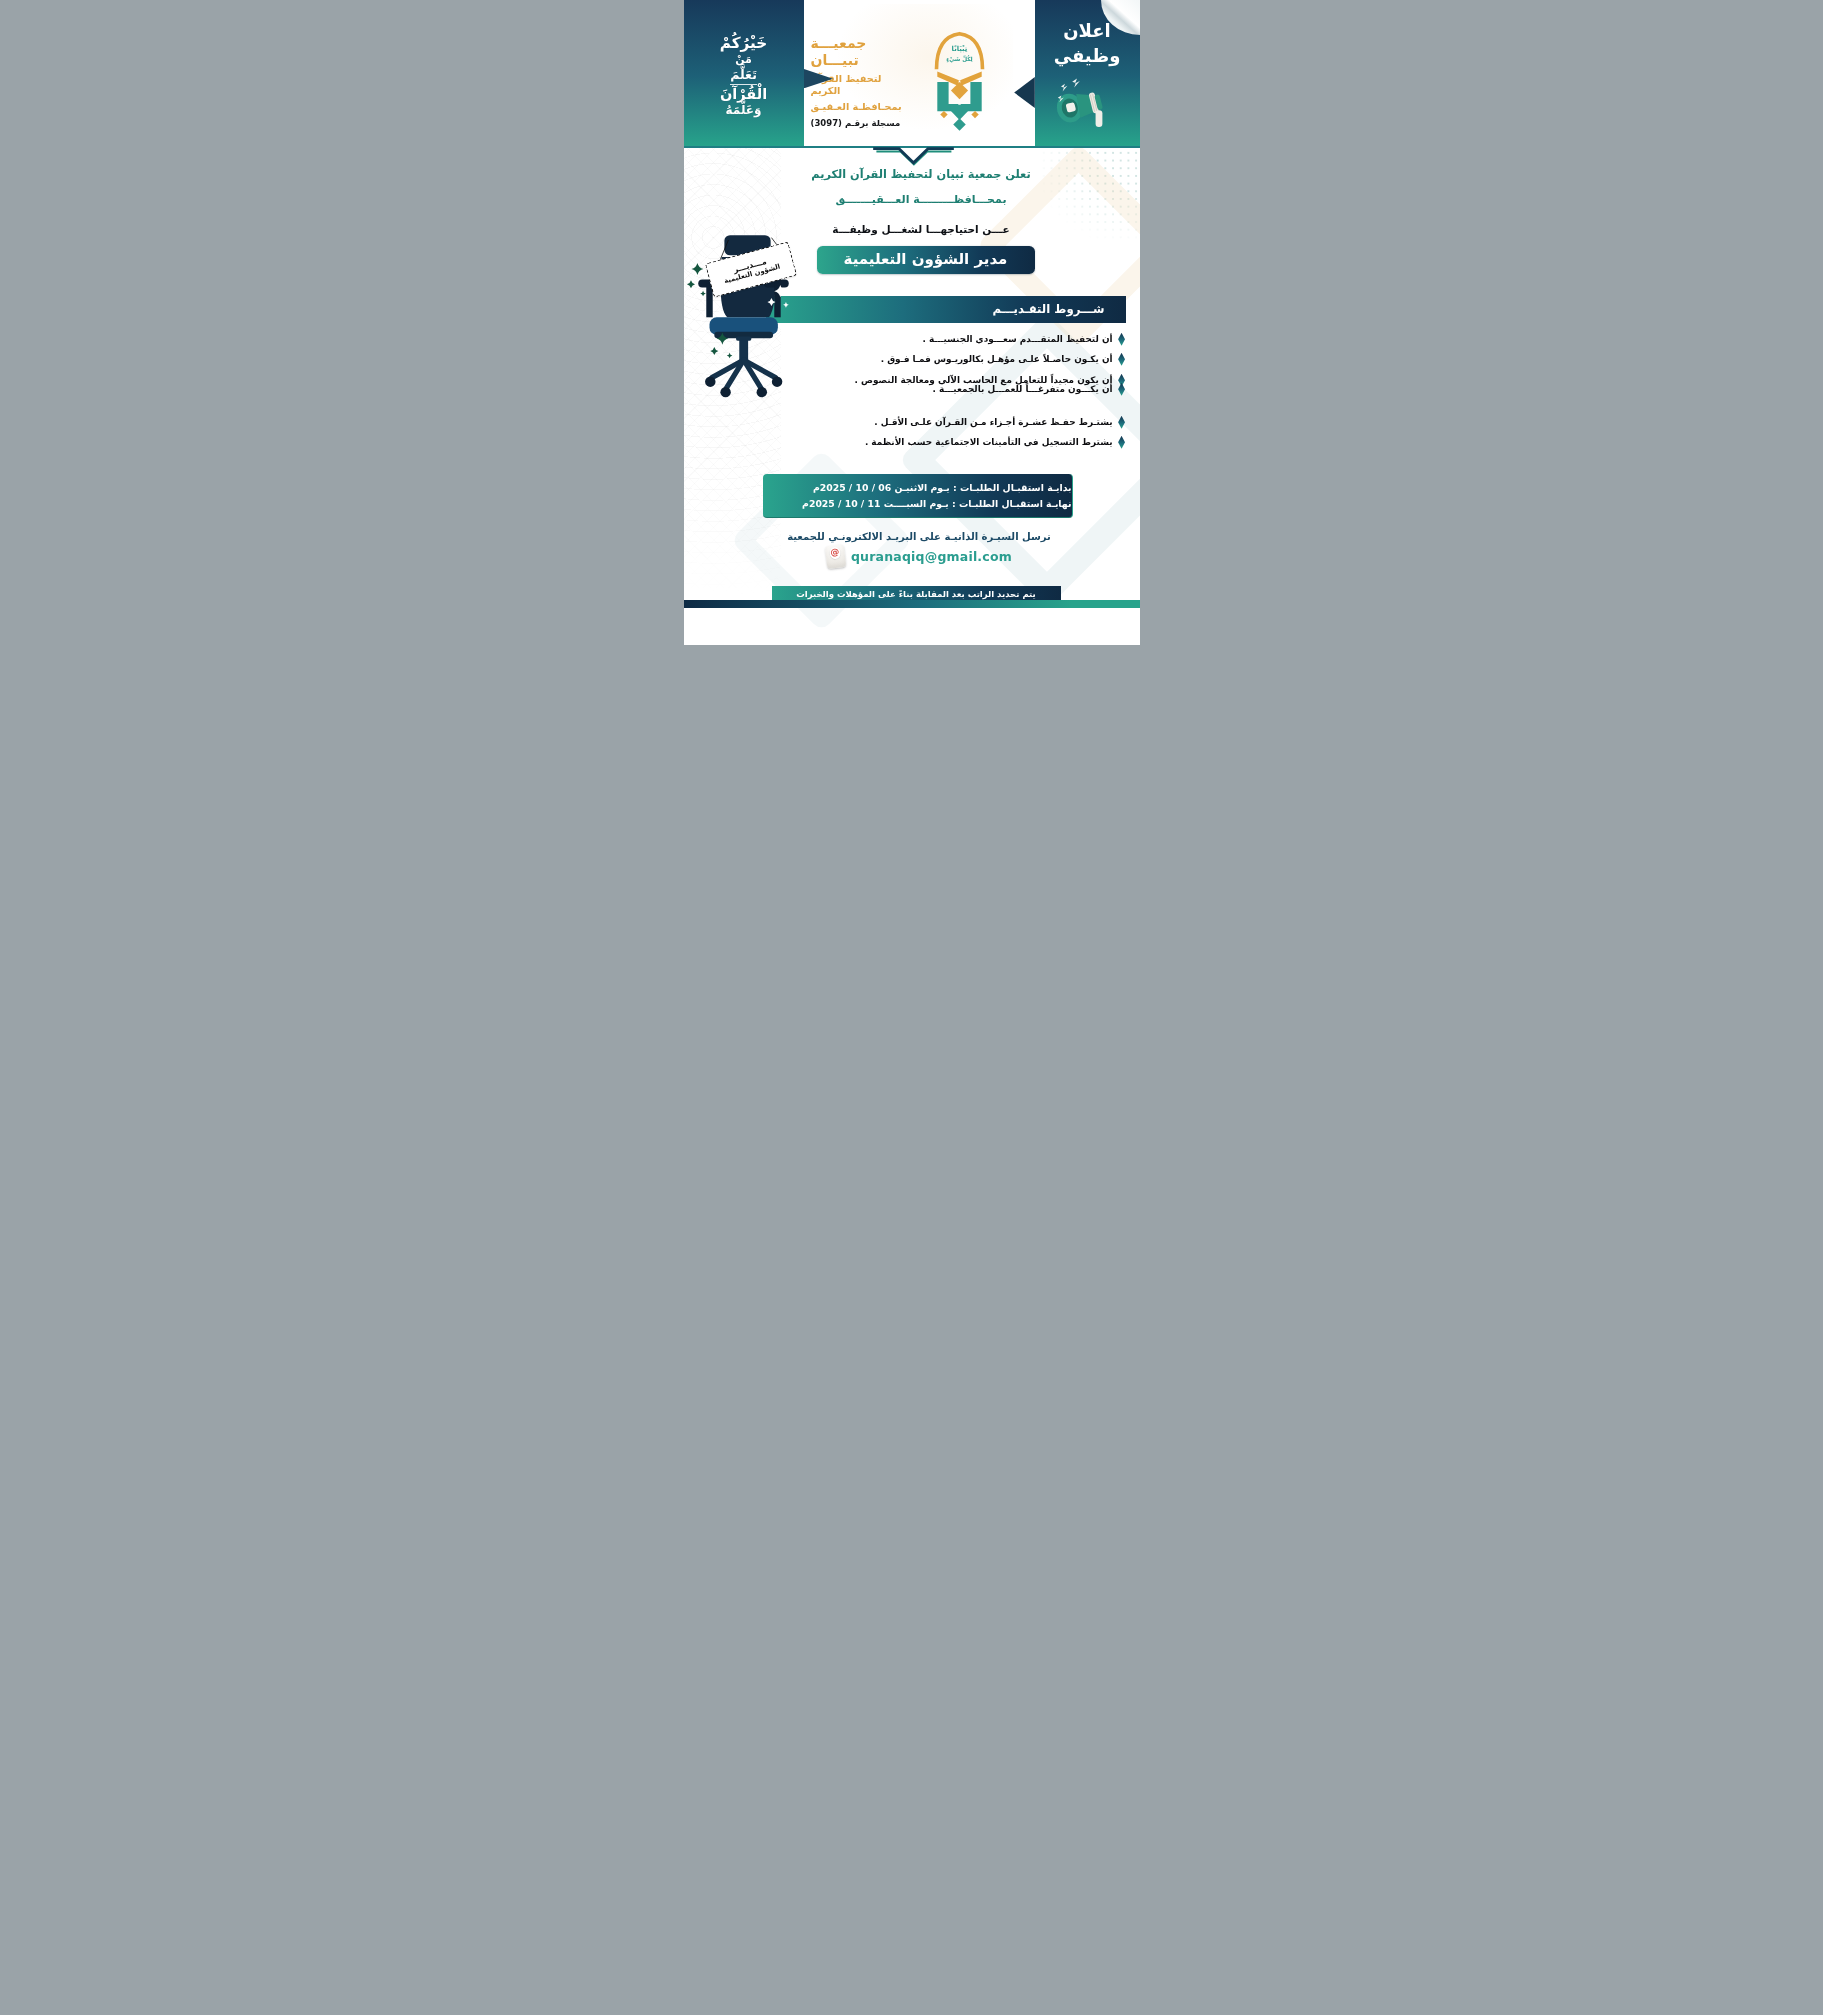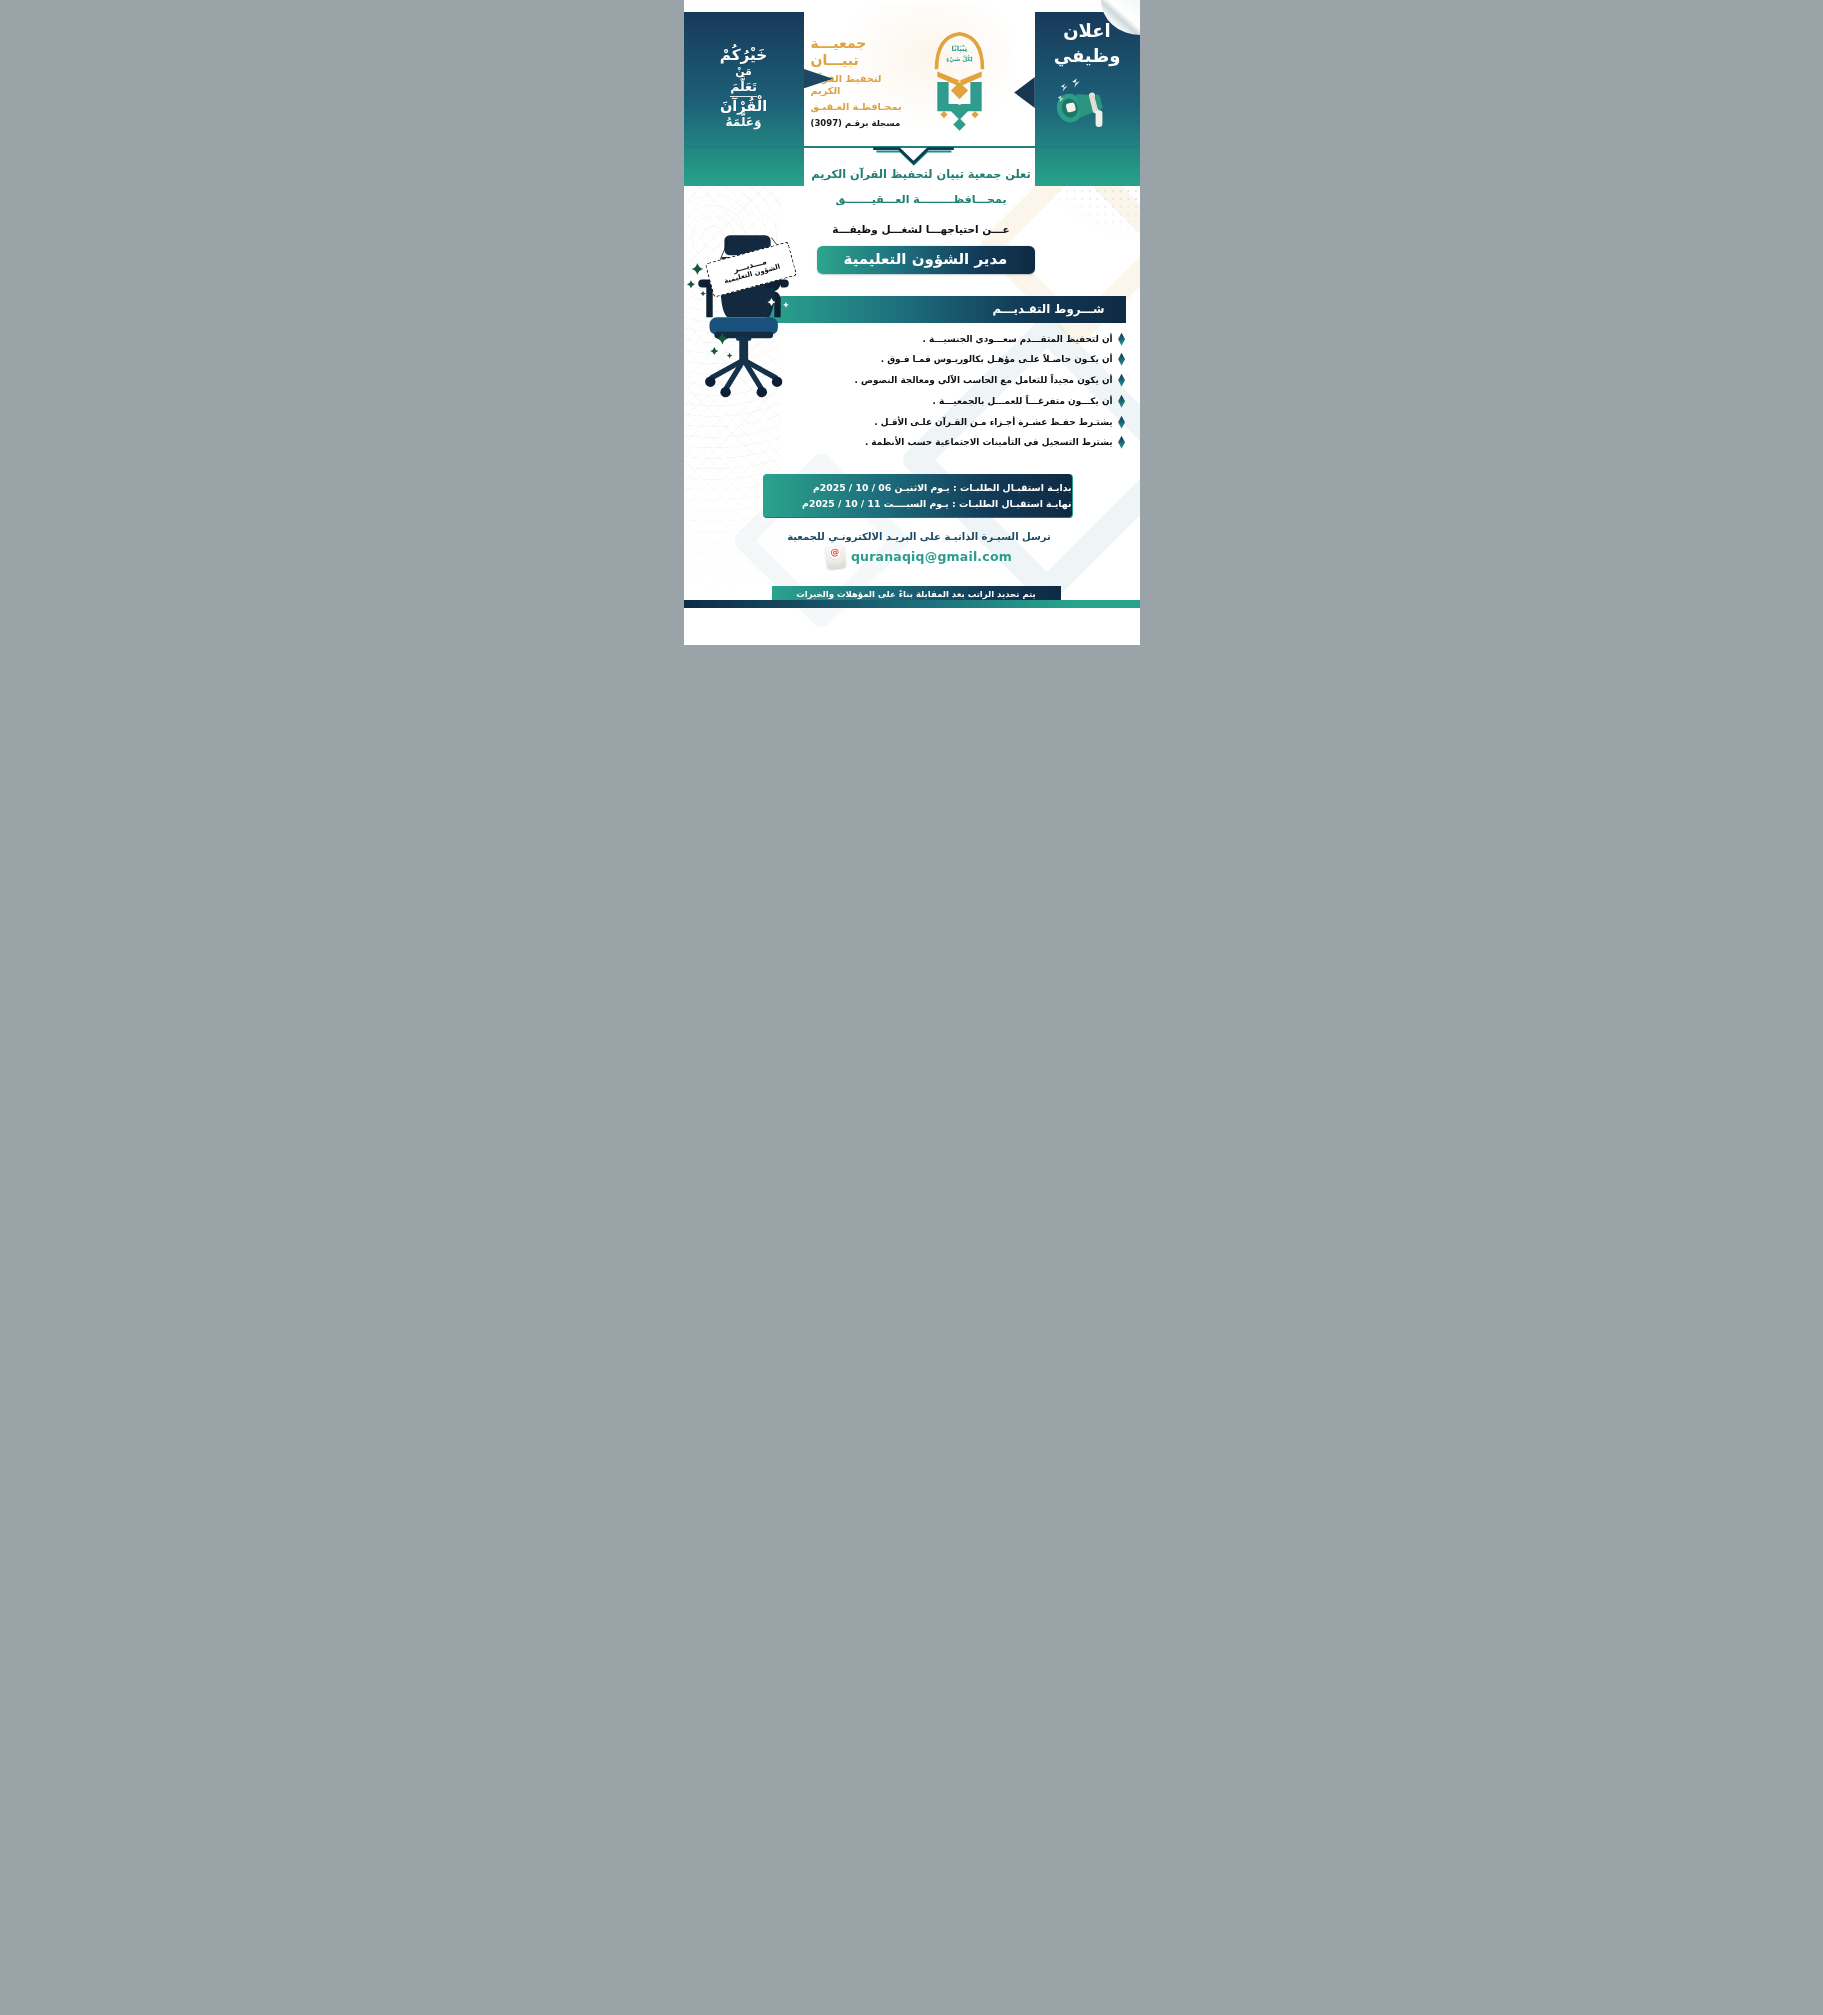--- a/index.html
+++ b/index.html
@@ -6,21 +6,21 @@
   *{box-sizing:border-box;}
   .page{
     position:relative;width:456px;height:645px;margin:0 auto;
     background:#ffffff;overflow:hidden;
     font-family:"DejaVu Sans",sans-serif;
   }
   .abs{position:absolute;}
 
   
   .side-panel{
-    position:absolute;top:12px;width:120px;height:174px;
+    position:absolute;top:0;width:120px;height:146px;
     background:linear-gradient(180deg,#17395a 0%,#1d6077 52%,#27a38b 100%);
   }
   .side-panel.left{left:0;}
   .side-panel.right{left:351px;width:105px;}
   .center-card{position:absolute;top:0;left:120px;width:231px;height:146px;background:#ffffff;}
   .center-card .watermark{
     position:absolute;left:24px;top:4px;width:185px;height:133px;
     background:radial-gradient(ellipse at 55% 40%,rgba(233,190,120,.14),transparent 65%);
   }
   .header-line{position:absolute;top:146px;left:0;width:456px;height:1.6px;background:#1f7f84;}
@@ -122,21 +122,21 @@
   .req-row{
     position:absolute;right:14.5px;height:18.5px;display:flex;align-items:center;gap:5.6px;
     direction:rtl;z-index:3;
   }
   .req-row .bullet{
     width:6.9px;height:13px;flex:0 0 6.9px;
     background:linear-gradient(180deg,#14344f 0%,#1d6d7d 55%,#27a28b 100%);
     clip-path:polygon(50% 0,100% 50%,50% 100%,0 50%);
   }
   .req-row .txt{font-size:8.9px;font-weight:bold;color:#0d0d10;white-space:nowrap;}
-  .r1{top:330px;} .r2{top:350px;} .r3{top:371px;} .r4{top:392px;} .r5{top:413px;} .r6{top:433px;}
+  .r1{top:330px;} .r2{top:350px;} .r3{top:371px;} .r4{top:380px;} .r5{top:413px;} .r6{top:433px;}
 
   
   .dates-box{
     position:absolute;left:79px;top:474px;width:310px;height:44px;border-radius:4px;
     background:linear-gradient(90deg,#2aa48d 0%,#1d6d7d 38%,#123a57 74%,#0f2a43 100%);
     border-right:1.6px solid #27a38b;border-bottom:0.8px solid #1c7a6c;
     display:flex;flex-direction:column;justify-content:center;gap:4.8px;
     padding-right:0;direction:rtl;color:#ffffff;font-weight:bold;font-size:9.3px;
   }
   

